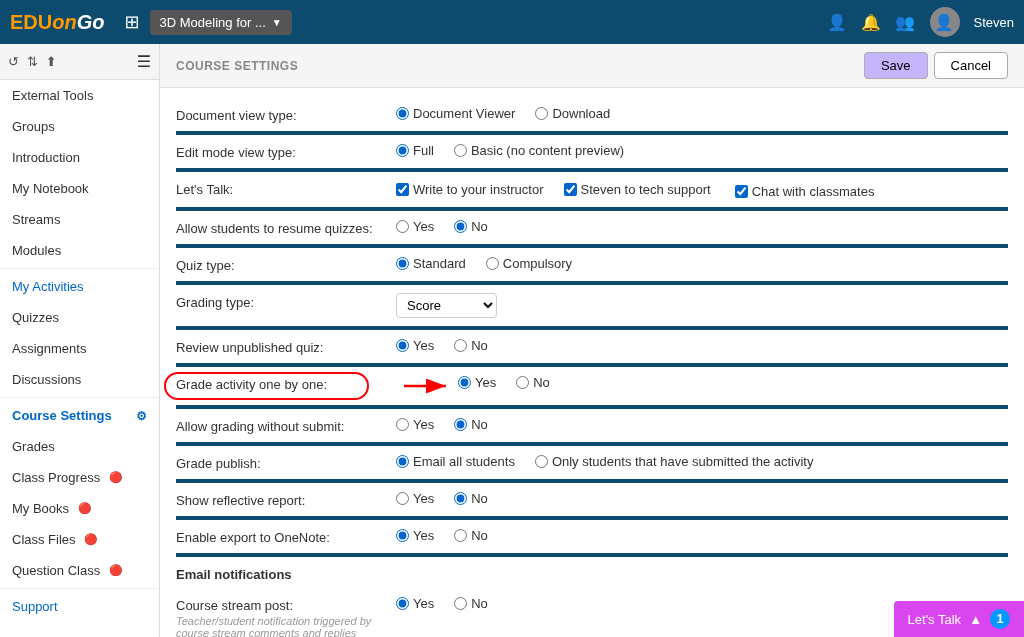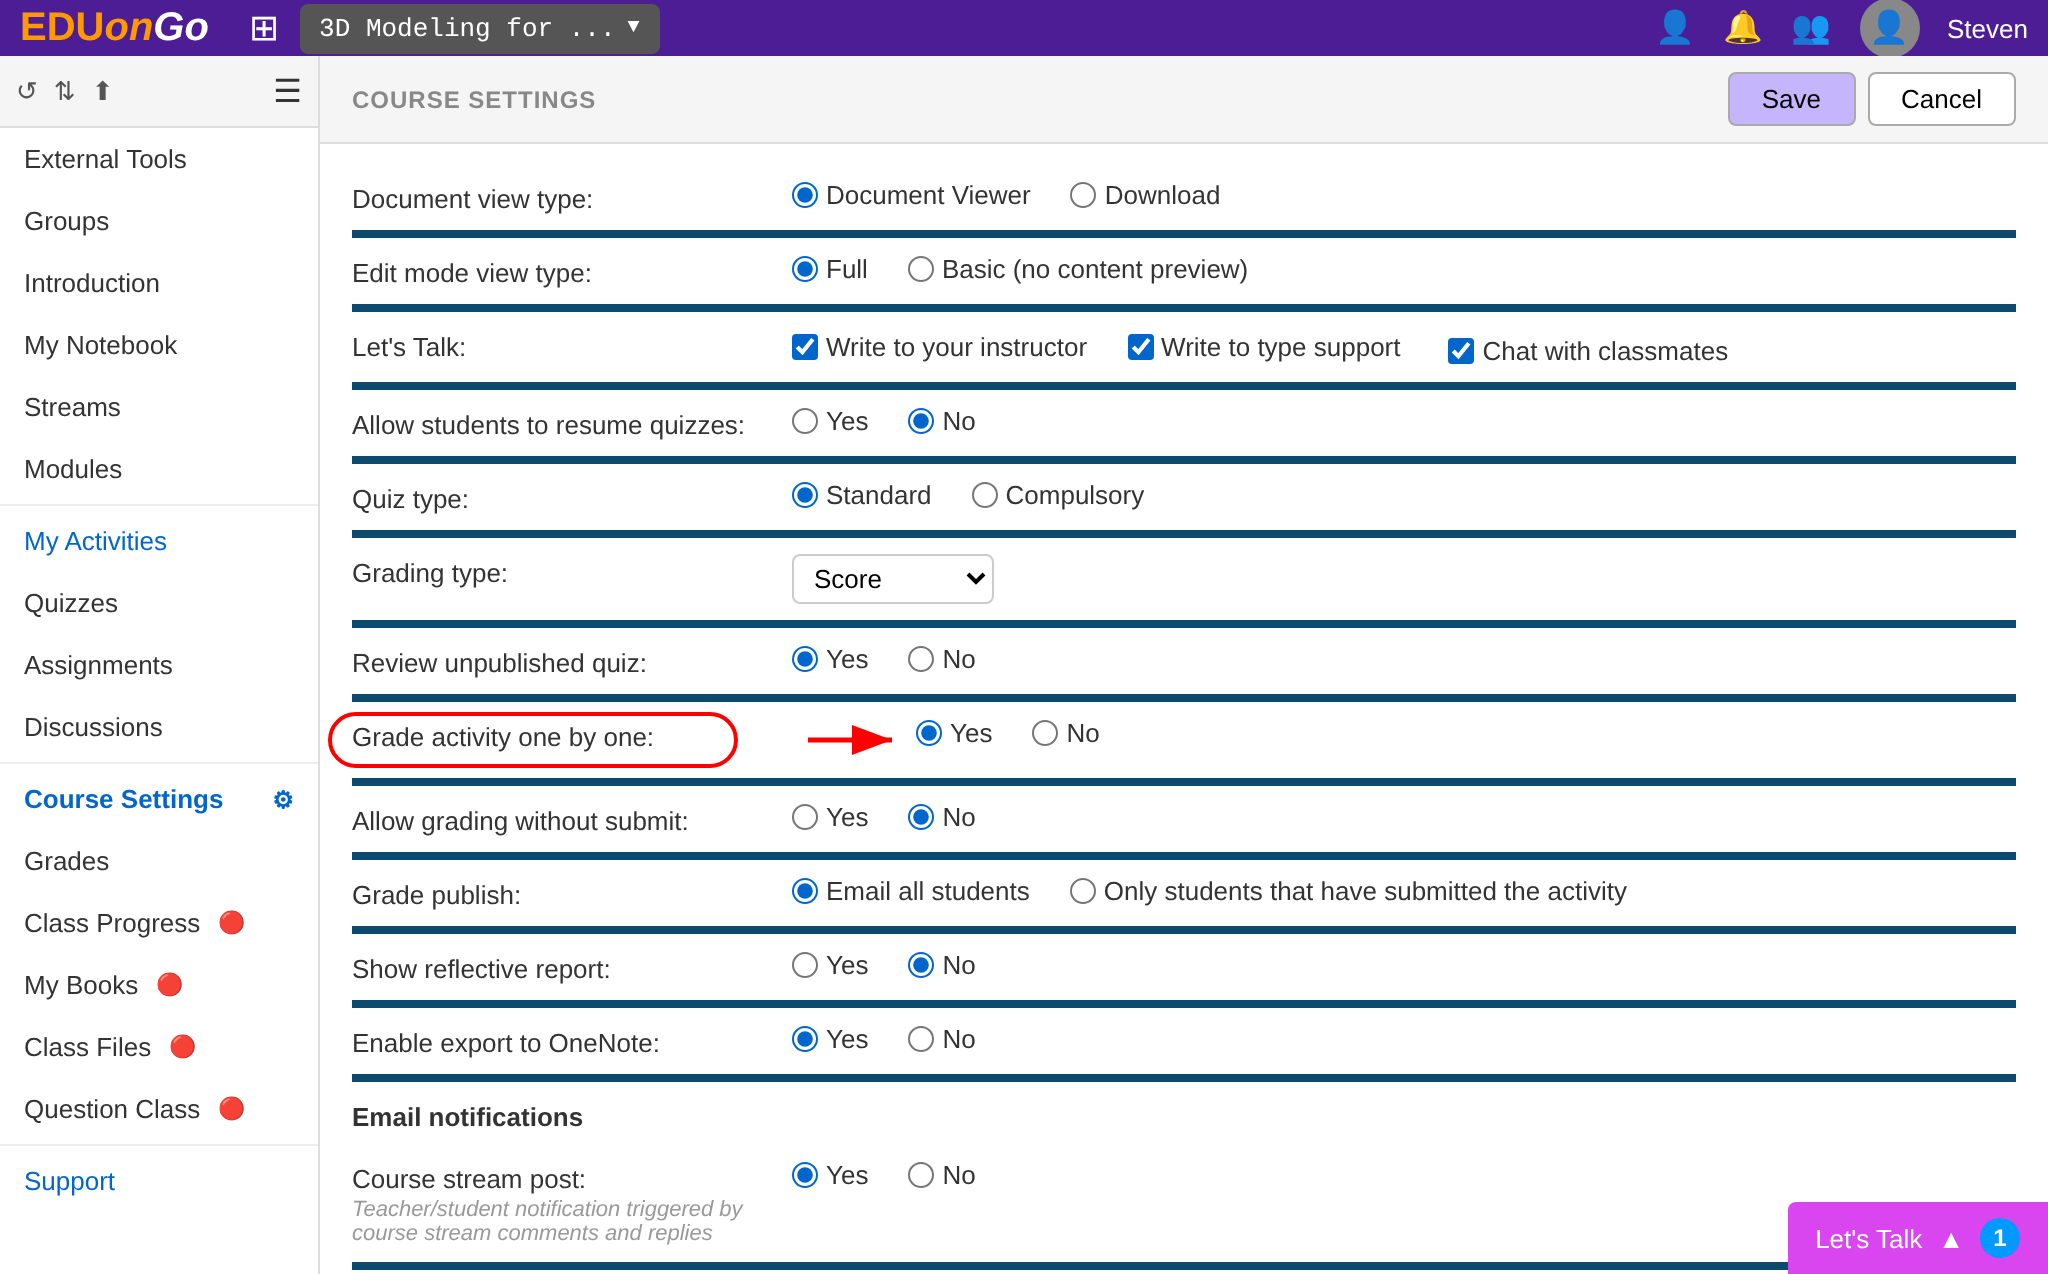--- a/index.html
+++ b/index.html
@@ -1,23 +1,23 @@
 <!DOCTYPE html>
 <html><head>
   <meta charset="utf-8">
   <style>
     * { box-sizing: border-box; margin: 0; padding: 0; }
     body { font-family: Arial, sans-serif; font-size: 13px; color: #333; background: #f0f0f0; width: 1024px; height: 637px; overflow: hidden; display: flex; flex-direction: column; }
 
     
-    .topbar { height: 28px; background: #4c1d95; display: flex; align-items: center; padding: 0 10px; gap: 10px; flex-shrink: 0; }
+    .topbar { height: 44px; background: #0c4a6e; display: flex; align-items: center; padding: 0 10px; gap: 10px; flex-shrink: 0; }
     .logo { color: white; font-size: 20px; font-weight: bold; font-style: italic; margin-right: 10px; }
     .logo span { color: #f90; }
     .logo-edu { color: white; font-weight: 900; font-style: normal; }
-    .course-dropdown { background: #555; color: white; border: none; border-radius: 4px; padding: 5px 10px; font-size: 13px; cursor: pointer; display: flex; align-items: center; gap: 6px; font-family: Liberation Mono, monospace; }
+    .course-dropdown { background: #555; color: white; border: none; border-radius: 4px; padding: 5px 10px; font-size: 13px; cursor: pointer; display: flex; align-items: center; gap: 6px; }
     .course-dropdown .arrow { font-size: 10px; }
     .topbar-right { margin-left: auto; display: flex; align-items: center; gap: 14px; color: #ccc; font-size: 16px; }
     .user-avatar { width: 30px; height: 30px; border-radius: 50%; background: #888; overflow: hidden; display: flex; align-items: center; justify-content: center; }
     .user-name { color: white; font-size: 13px; }
 
     
     .main { display: flex; flex: 1; overflow: hidden; }
 
     
     .sidebar { width: 160px; background: #fff; border-right: 1px solid #ddd; display: flex; flex-direction: column; overflow-y: auto; flex-shrink: 0; }
@@ -200,21 +200,21 @@
 
       <div class="setting-row">
         <div class="setting-label">Let's Talk:</div>
         <div class="setting-controls">
           <label class="checkbox-option">
             <input type="checkbox" checked="" style=""> 
               <span>Write to your instructor</span>
           </label>
           <label class="checkbox-option">
             <input type="checkbox" checked="" style=""> 
-              <span>Write to type support</span>
+              <span>Steven to tech support</span>
           </label>
           <br style="width:100%">
           <label class="checkbox-option" style="margin-top:4px;">
             <input type="checkbox" checked="" style=""> 
               <span>Chat with classmates</span>
           </label>
         </div>
       </div>
 
       <div class="setting-row">

